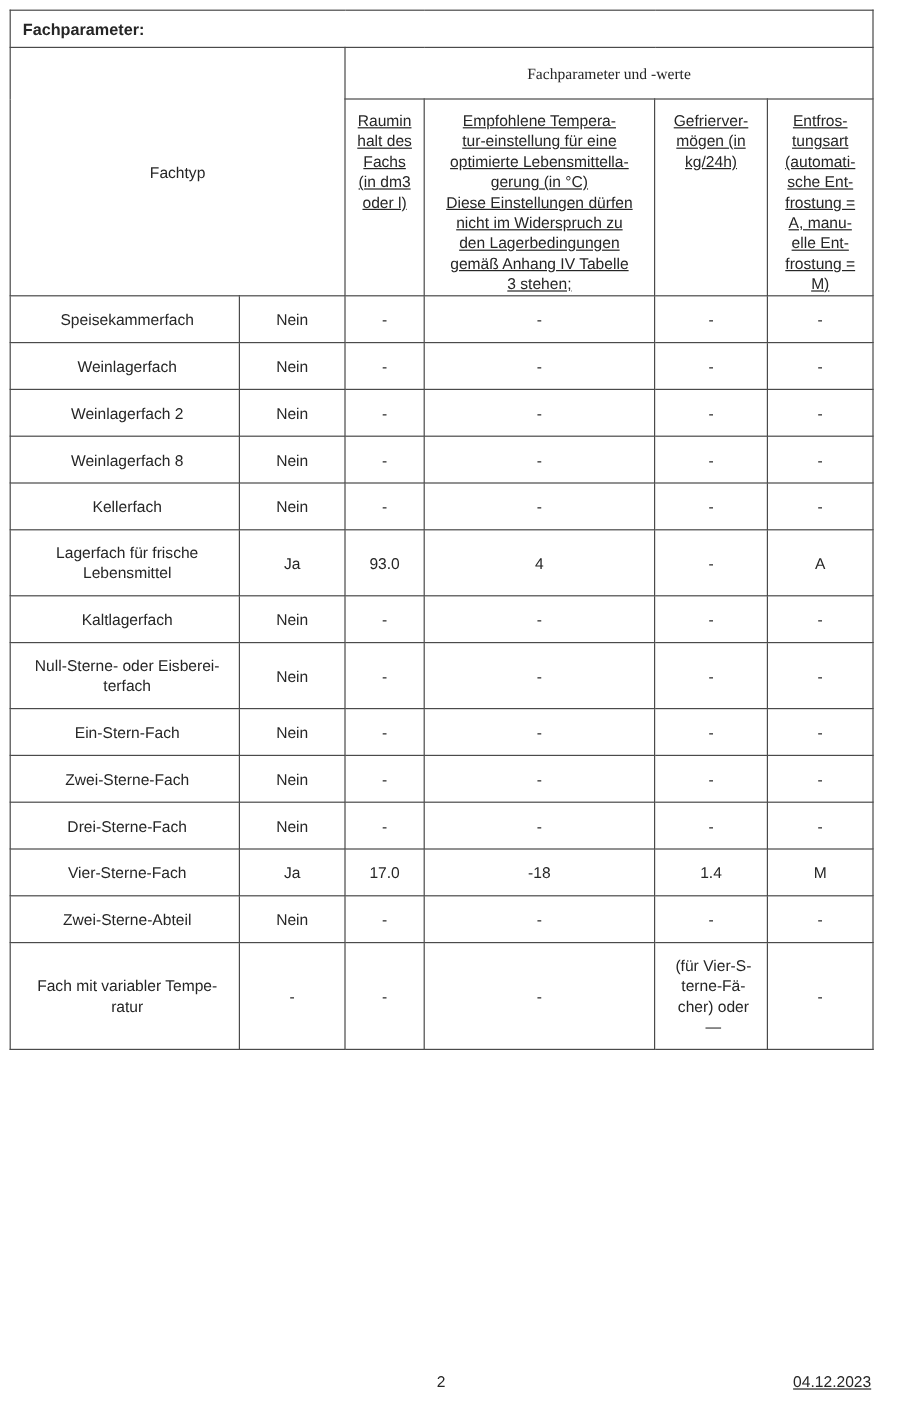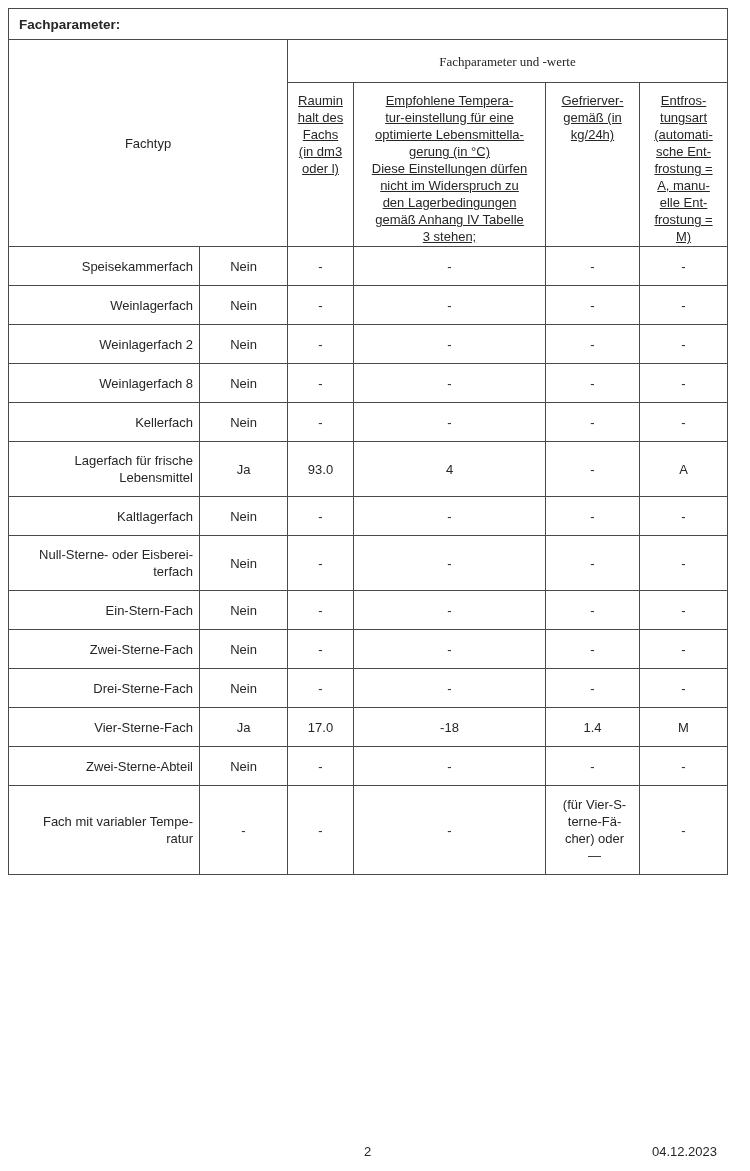--- a/index.html
+++ b/index.html
@@ -37,38 +37,38 @@
   }
   td.fachtyp-cell { text-align: center; margin-left: 32px; }
   tr.group-row td.group-cell { height: 43px; text-align: center; font-family: Liberation Serif, serif; }
   tr.colhead-row td {
     height: 164px;
     vertical-align: top;
     text-align: center;
     padding-top: 9px;
     text-decoration: underline;
   }
-  td.c-name { text-align: right; padding: 6px 6px 6px 10px; margin-top: 24px; }
+  td.c-name { text-align: center; padding: 6px 6px 6px 10px; margin-top: 24px; }
   td.c-center { text-align: center; padding: 4px 3px; }
   td.c-left { text-align: center; padding: 4px 4px 4px 8px; }
   tr.std { height: 39px; }
   tr.tall { height: 55px; }
   tr.xtall { height: 89px; }
 
   .footer {
     position: absolute;
     left: 8px; top: 1144px;
     width: 719px; height: 18px;
     font-size: 13px;
   }
   .footer .page-num {
     position: absolute; left: 50%; transform: translateX(-50%);
   }
   .footer .date {
-    position: absolute; right: 10px;
+    position: absolute; right: 1px; text-decoration: underline;
   }
 </style>
 </head>
 <body>
 
 <table class="param-table">
   <colgroup>
     <col style="width:191px">
     <col style="width:88px">
     <col style="width:66px">
@@ -93,21 +93,21 @@
       <td>Empfohlene Tempera-
 tur-einstellung für eine
 optimierte Lebensmittella-
 gerung (in °C)
 Diese Einstellungen dürfen
 nicht im Widerspruch zu
 den Lagerbedingungen
 gemäß Anhang IV Tabelle
 3 stehen;</td>
       <td>Gefrierver-
-gemäß (in
+mögen (in
 kg/24h)</td>
       <td>Entfros-
 tungsart
 (automati-
 sche Ent-
 frostung =
 A, manu-
 elle Ent-
 frostung =
 M)</td>

